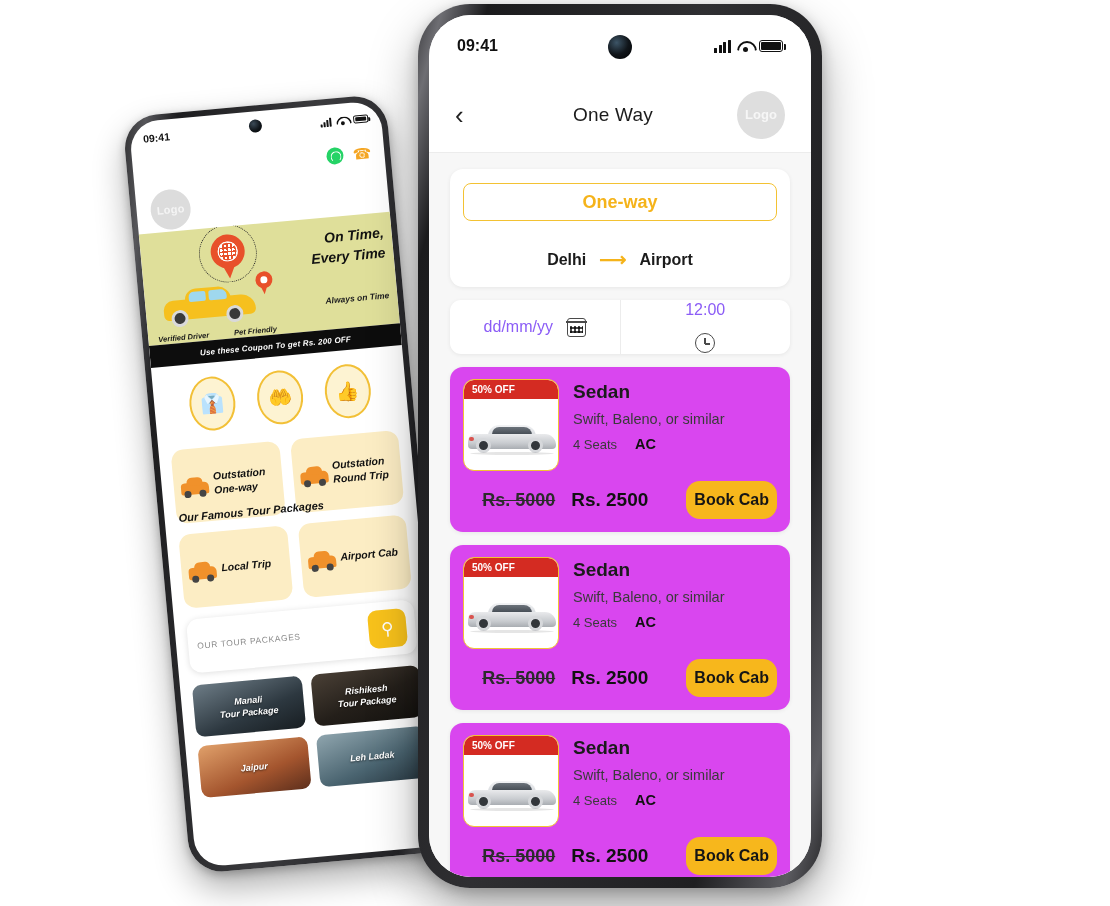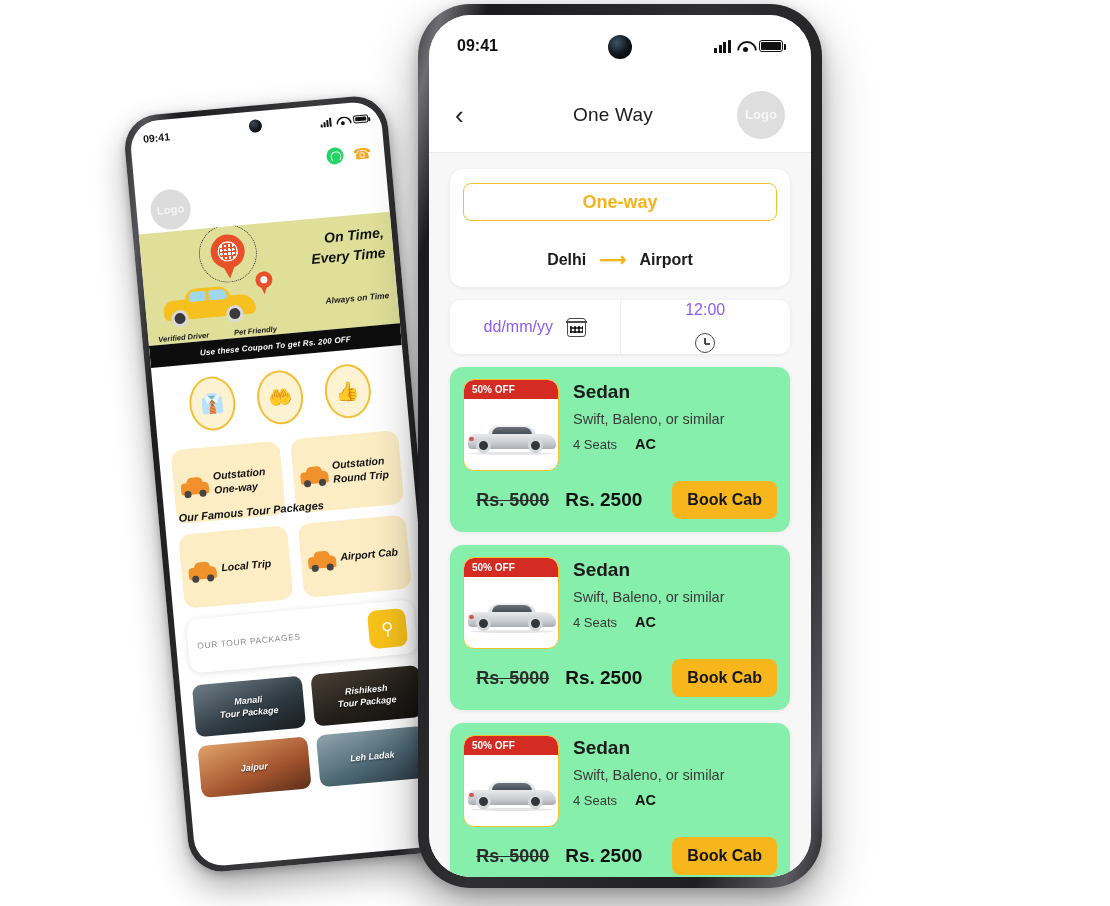--- a/index.html
+++ b/index.html
@@ -267,21 +267,21 @@
     background:
       repeating-linear-gradient(90deg,#4a4a4a 0 2px,transparent 2px 4.1px),
       repeating-linear-gradient(0deg,#4a4a4a 0 2px,transparent 2px 4.1px);
     background-blend-mode:multiply;
   }
   .ico-clock{ width:20px;height:20px;border:1.8px solid #4a4a4a;border-radius:50%;position:relative;}
   .ico-clock::before{content:"";position:absolute;left:8px;top:4px;width:1.6px;height:6px;background:#4a4a4a;}
   .ico-clock::after{content:"";position:absolute;left:8.5px;top:9px;width:5px;height:1.6px;background:#4a4a4a;}
 
   .cab-card{
-    margin-top:13px; background:#86efac; border-radius:13px; padding:12px 13px 13px 13px;
+    margin-top:13px; background:#d946ef; border-radius:13px; padding:12px 13px 13px 13px;
     box-shadow:0 1px 4px rgba(0,0,0,.07);
   }
   .cab-top{ display:flex; gap:14px; }
   .thumb{
     width:96px;height:92px;flex:0 0 auto;border:1.8px solid #F3C233;border-radius:11px;
     background:#fff; position:relative; overflow:hidden;
   }
   .thumb .off{
     position:absolute;top:0;left:0;right:0;height:19px;background:#D42B22;
     color:#fff;font-size:10px;font-weight:800;display:flex;align-items:center;padding-left:8px;
@@ -311,22 +311,22 @@
   .cab-name{ font-size:19px; font-weight:600; color:#1b1b1b; }
   .cab-desc{ margin-top:8px; font-size:14.5px; color:#3a3a3a; }
   .cab-meta{ margin-top:9px; display:flex; align-items:center; gap:18px; }
   .cab-seats{ font-size:13px; color:#3a3a3a; }
   .cab-ac{ font-size:14.5px; font-weight:800; color:#111; }
 
   .cab-bottom{ margin-top:10px; display:flex; align-items:center; justify-content:flex-end; gap:16px; }
   .price-old{ font-size:18px; font-weight:700; color:#2b2b2b; text-decoration:line-through; }
   .price-new{ font-size:19px; font-weight:800; color:#111; }
   .book-btn{
-    margin-left:14px; background:#F7B71C; color:#151515; font-size:16px; font-weight:800;
-    border-radius:8px; padding:11px 15px; border:none; line-height:1;
+    margin-left:22px; background:#F7B71C; color:#151515; font-size:16px; font-weight:800;
+    border-radius:14px; padding:11px 8px; border:none; line-height:1;
   }
 </style>
 </head>
 <body>
 
 <div id="stage">
 
   <div class="shadowblob" style="left:170px;top:845px;width:300px;height:44px;position:absolute;z-index:0;"></div>
 
   <div id="phone-left">

